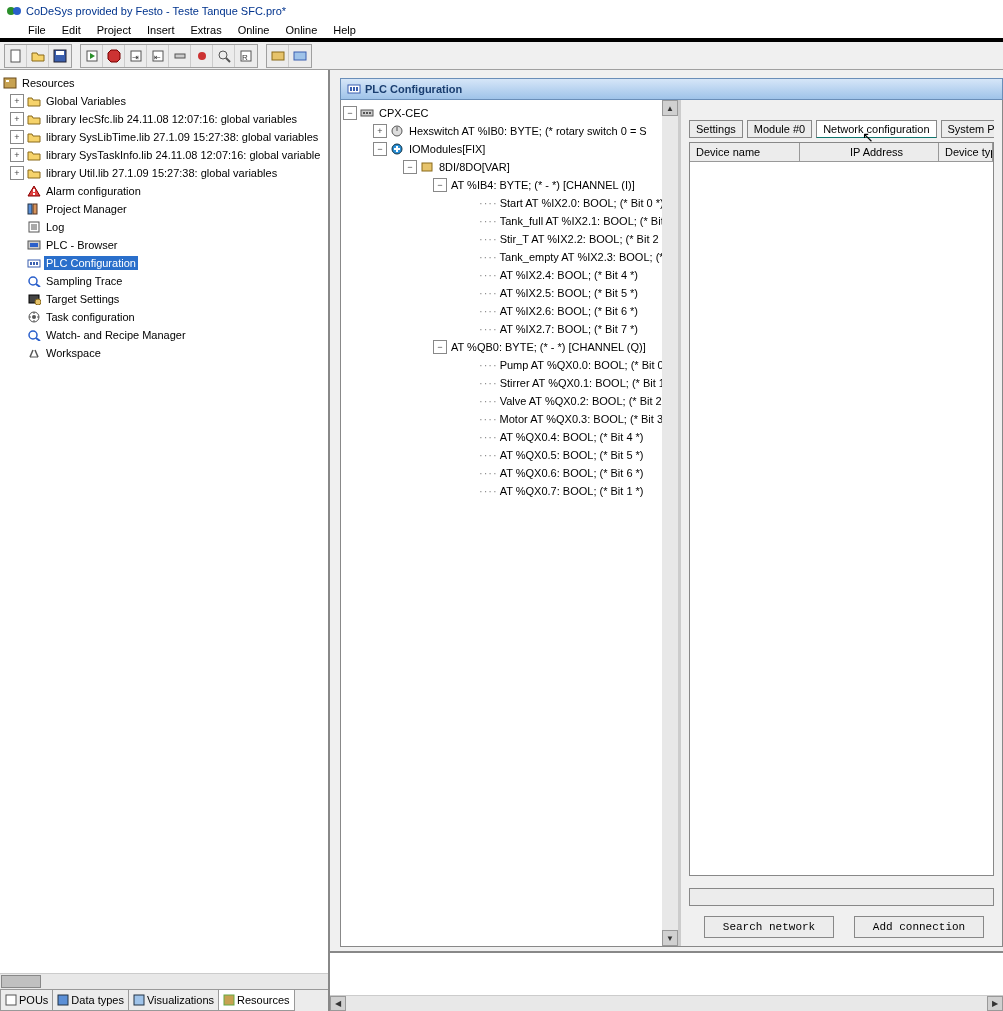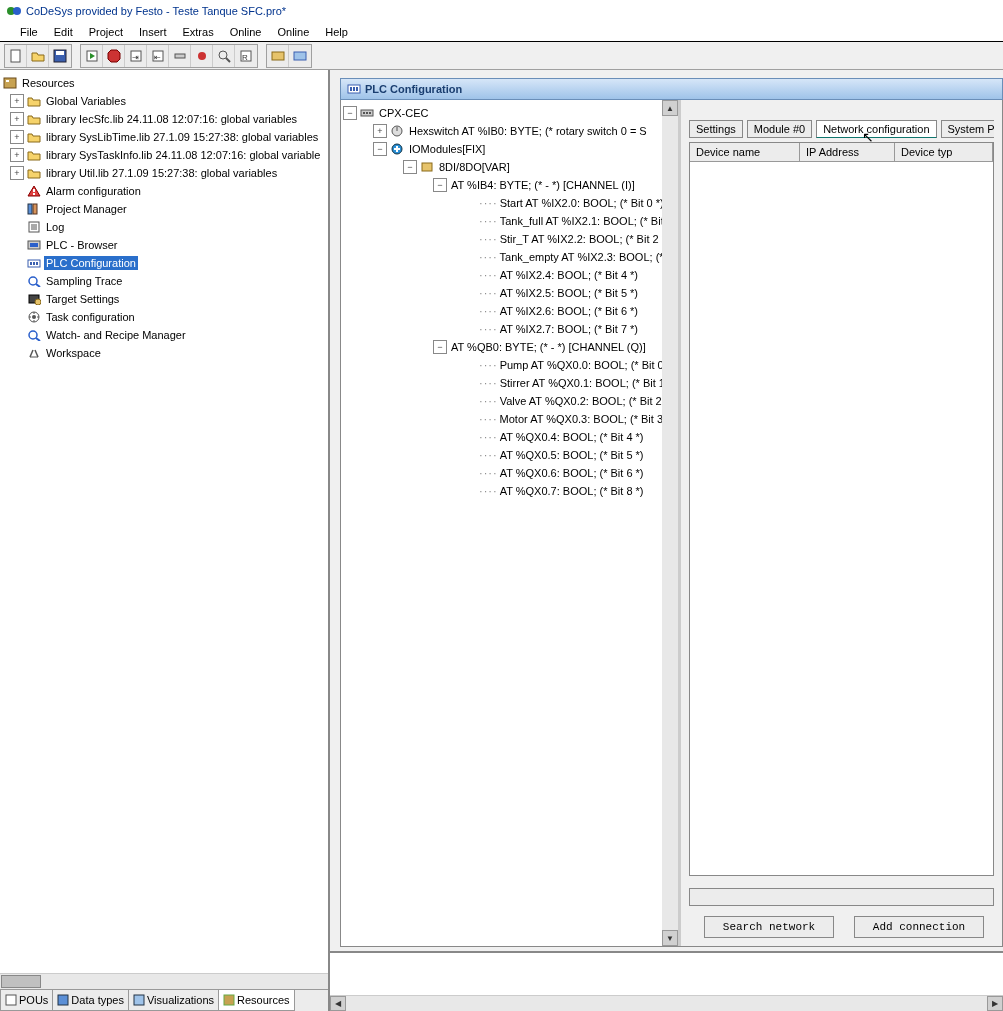--- a/index.html
+++ b/index.html
@@ -4,21 +4,21 @@
 <style>
 * { box-sizing: border-box; margin: 0; padding: 0; }
 html, body { width: 1003px; height: 1011px; overflow: hidden; font-family: Tahoma, Arial, sans-serif; font-size: 11px; background: #F0F0F0; color: #000; }
 
 
 .titlebar { height: 22px; display: flex; align-items: center; padding: 2px 6px; background: #fff; }
 .titlebar .appicon { width: 16px; height: 16px; margin-right: 4px; display: flex; align-items: center; justify-content: center; }
 .titlebar .apptitle { color: #00338D; font-weight: normal; white-space: nowrap; }
 
 
-.menubar { height: 20px; display: flex; align-items: center; padding: 0 12px; background: #fff; border-bottom: 1px solid #000000; }
+.menubar { height: 20px; display: flex; align-items: center; padding: 0 20px; background: #fff; border-bottom: 4px solid #000000; }
 .menubar .menuitem { padding: 2px 8px; cursor: default; }
 
 
 .toolbar { height: 28px; display: flex; align-items: center; padding: 2px 4px; background: #F0F0F0; border-bottom: 1px solid #A0A0A0; gap: 0; }
 .toolbar .tb-group { display: flex; border: 1px solid #A0A0A0; margin-right: 8px; }
 .toolbar .tb-btn { width: 22px; height: 22px; display: flex; align-items: center; justify-content: center; border-right: 1px solid #ccc; background: #ECECEC; cursor: default; }
 .toolbar .tb-btn:last-child { border-right: none; }
 
 
 .main { display: flex; height: calc(1011px - 22px - 20px - 28px); }
@@ -53,21 +53,21 @@
 
 
 .prop-panel { flex: 1; background: #F0F0F0; padding: 20px 8px 8px 8px; display: flex; flex-direction: column; min-width: 0; }
 .prop-tabs { display: flex; gap: 4px; margin-bottom: 4px; overflow:hidden; }
 .prop-tabs .ptab { padding: 2px 6px; border: 1px solid #888; background: #ECECEC; cursor: default; white-space: nowrap; }
 .prop-tabs .ptab.active { background: #fff; border-bottom: 1px solid #0f766e; }
 .prop-table-wrap { flex: 1; border: 1px solid #888; background: #fff; margin-bottom: 12px; overflow: hidden; }
 .prop-table-head { display: flex; background: #ECECEC; border-bottom: 1px solid #999; }
 .prop-table-head .col { padding: 3px 6px; border-right: 1px solid #999; white-space: nowrap; overflow: hidden; }
 .prop-table-head .c1 { width: 110px; }
-.prop-table-head .c2 { width: 95px; }
+.prop-table-head .c2 { width: 95px; margin-left: 44px; }
 .prop-table-head .c3 { flex: 1; }
 .prop-statusbar { height: 18px; border: 1px solid #888; background: #ECECEC; margin-bottom: 10px; }
 .prop-buttons { display: flex; gap: 20px; padding-left: 15px; }
 .prop-buttons button { width: 130px; height: 22px; border: 1px solid #888; background: #ECECEC; cursor: default; font-family: Liberation Mono, monospace; font-size: 11px; }
 
 
 .center-bottom { height: 60px; border-top: 2px solid #888; background: #fff; margin-top: 4px; display:flex; flex-direction:column;}
 .center-bottom .scrollbar-h { height: 16px; background: #E8E8E8; border-top: 1px solid #ccc; margin-top:auto; display:flex;}
 .center-bottom .scrollbar-h .arrow { width:16px; background:#D0D0D0; border:1px solid #999; display:flex;align-items:center;justify-content:center;font-size:8px;color:#333;}
 .center-bottom .scrollbar-h .track { flex:1; }
@@ -561,21 +561,21 @@
               <div class="node">
                 <span class="indent" style="width:120px"></span>
                 <span class="twisty empty"></span>
                 <span style="color:#888;letter-spacing:1px;">····</span>
                 <span class="label">AT %QX0.6: BOOL; (* Bit 6 *)</span>
               </div>
               <div class="node">
                 <span class="indent" style="width:120px"></span>
                 <span class="twisty empty"></span>
                 <span style="color:#888;letter-spacing:1px;">····</span>
-                <span class="label">AT %QX0.7: BOOL; (* Bit 8 *)</span>
+                <span class="label">AT %QX0.7: BOOL; (* Bit 1 *)</span>
               </div>
             </div>
           <div class="scroll-v">
             <div class="arrow">▲</div>
               <div class="track"></div>
               <div class="arrow">▼</div>
           </div>
         </div>
         <div class="prop-panel">
           <div class="prop-tabs">

